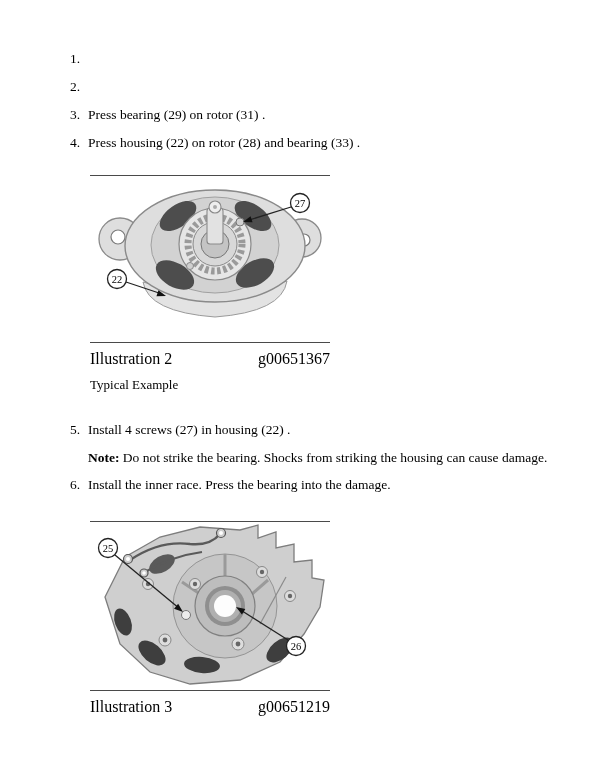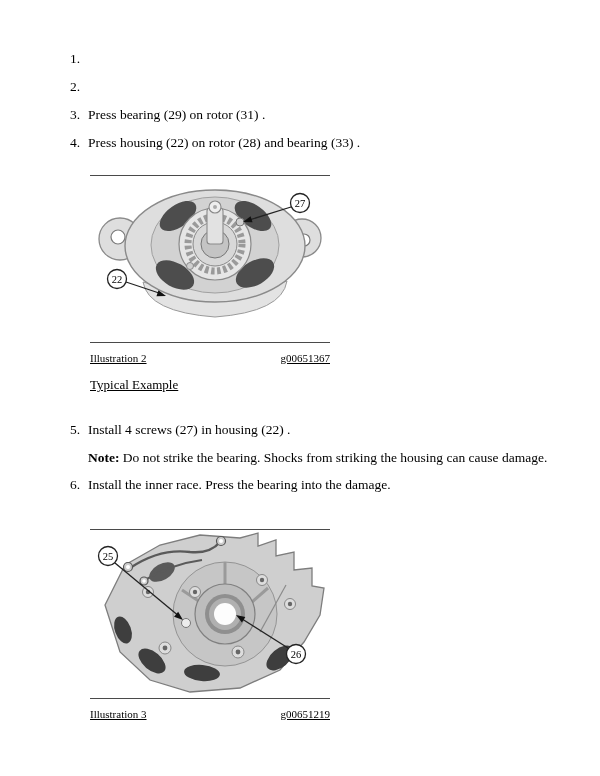--- a/index.html
+++ b/index.html
@@ -4,27 +4,27 @@
 <style>
   html,body{margin:0;padding:0;background:#ffffff;}
   body{width:600px;height:776px;font-family:"Liberation Serif", serif;color:#000;}
   .page{position:relative;width:600px;height:776px;overflow:hidden;background:#fff;}
   .content{padding-top:50px;}
   .step{display:flex;margin:0 30px 11px 70px;font-size:13.5px;line-height:17px;}
   .step .num{flex:none;width:18px;}
   .note-line{margin:0 30px 10px 88px;font-size:13.5px;line-height:17px;}
   .note-line b{font-weight:bold;}
   .figure{margin-left:90px;width:240px;}
-  .fig-top-gap{margin-top:24px;text-decoration:underline;}
+  .fig-top-gap{margin-top:24px;}
   .fig-body{border-top:1px solid #4a4a4a;border-bottom:1px solid #4a4a4a;}
   .fig-body svg{display:block;}
-  .fig-caption{display:flex;justify-content:space-between;font-size:11px;line-height:13px;margin-top:9px;}
+  .fig-caption{display:flex;justify-content:space-between;font-size:16px;line-height:13px;margin-top:9px;}
   .fig-sub{font-size:13px;line-height:13px;margin-top:13px;}
   .after-fig{margin-top:30px;}
-  .after-fig2{margin-top:36px;text-decoration:underline;}
+  .after-fig2{margin-top:28px;}
   .callout-text{font-size:10.5px;font-family:"Liberation Serif",serif;}
 </style>
 </head>
 <body>
 
 <div class="page">
   <div class="content">
 
     <div class="step">
       <span class="num">1.</span>

